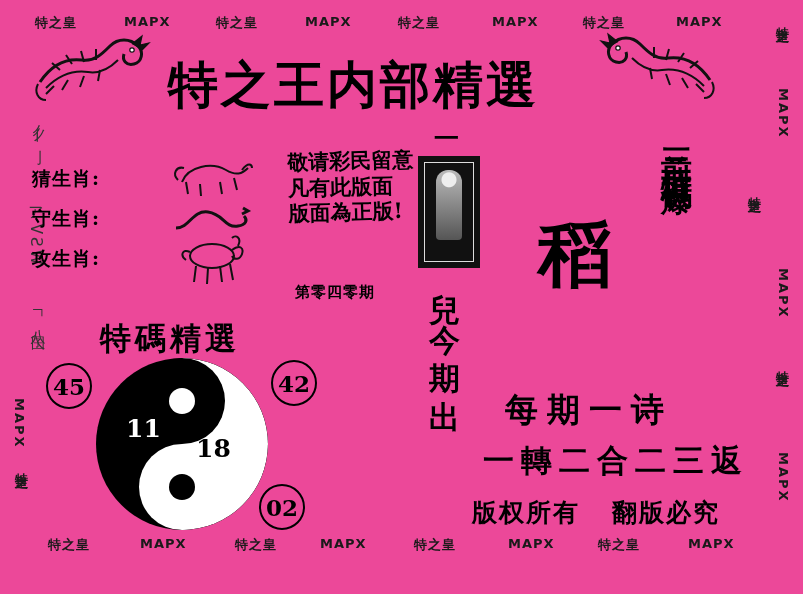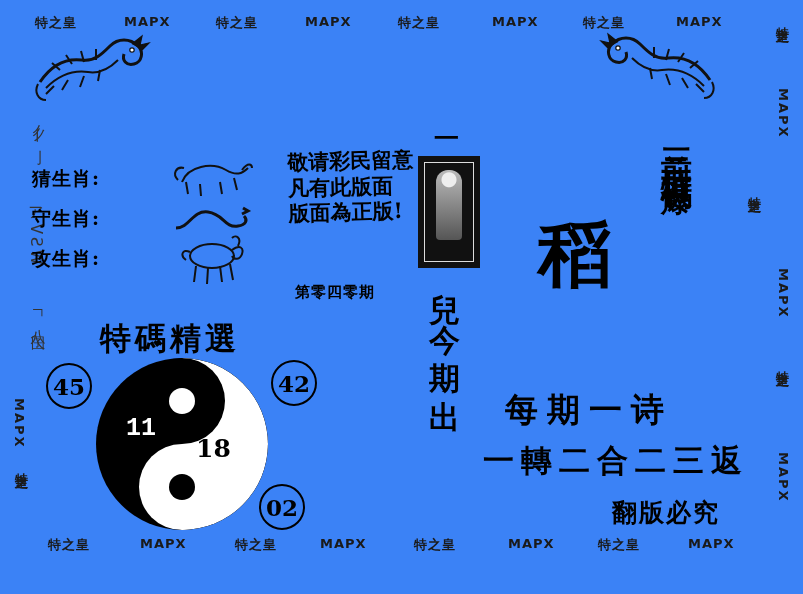--- a/index.html
+++ b/index.html
@@ -4,21 +4,21 @@
 <style>
   html, body {
     margin: 0;
     padding: 0;
     background: #ffffff;
   }
   #page {
     position: relative;
     width: 803px;
     height: 594px;
-    background: #3b82f6;
+    background: #ec4899;
     overflow: hidden;
     font-family: "DejaVu Sans", sans-serif;
     color: #000000;
   }
 
   
   .wm {
     position: absolute;
     font-family: "DejaVu Sans", sans-serif;
     color: #1a1a1a;
@@ -201,21 +201,21 @@
   }
   .yy .dot-top { top: 30px; background: #fff; }
   .yy .dot-bottom { bottom: 30px; background: #000; }
   .yy-num {
     position: absolute;
     font-family: "DejaVu Serif", serif;
     font-weight: bold;
     font-size: 25px;
     z-index: 3;
   }
-  .yy-num.on-black { color: #ffffff; font-family: Liberation Mono, monospace; }
+  .yy-num.on-black { color: #ffffff; }
   .yy-num.on-white { color: #000000; }
 
   .bubble {
     position: absolute;
     width: 42px;
     height: 42px;
     border: 2px solid #000;
     border-radius: 50%;
     display: flex;
     align-items: center;
@@ -329,20 +329,21 @@
       <path d="M112 52 C100 34, 86 28, 70 30 C58 32, 50 24, 42 16 C34 8, 22 8, 14 16 C8 22, 10 32, 18 34 C26 36, 30 30, 28 24" fill="none" stroke-width="3"></path>
       <path d="M106 58 C92 44, 78 40, 64 42 C52 44, 42 38, 34 30" fill="none" stroke-width="2"></path>
       <path d="M20 14 l-10 -8 l2 9 l-9 -2 l7 7" fill="#111"></path>
       <circle cx="20" cy="20" r="2.2" fill="#fff" stroke="#111"></circle>
       <path d="M80 34 l6 -9 M68 32 l3 -11 M56 30 l0 -11 M92 40 l8 -7" stroke-width="2"></path>
       <path d="M98 56 l8 8 M84 50 l6 10 M68 46 l4 11 M52 40 l2 11" stroke-width="2"></path>
       <path d="M114 54 C118 62, 114 70, 106 70" fill="none" stroke-width="2"></path>
     </g>
   </svg>
 
+  <div class="headline">特之王内部精選</div>
 
 
   <div class="zodiac-row" style="left:32px; top:166px;">猜生肖:</div>
   <svg class="sketch" style="left:168px; top:152px;" width="86" height="46" viewBox="0 0 86 46">
     <g fill="none" stroke="#111" stroke-width="2">
       <path d="M14 30 C20 14, 44 10, 58 18 C68 24, 74 22, 80 16"></path>
       <path d="M18 30 l2 12 M32 32 l1 12 M52 30 l2 12 M66 26 l3 12"></path>
       <path d="M74 18 c6 -8 10 -6 10 -2"></path>
       <path d="M10 28 c-6 -6 -2 -14 6 -12"></path>
     </g>
@@ -400,15 +401,16 @@
   <div class="yy-num on-black" style="left:126px; top:414px;">11</div>
   <div class="yy-num on-white" style="left:196px; top:434px;">18</div>
 
   <div class="bubble" style="left:46px;  top:363px;">45</div>
   <div class="bubble" style="left:271px; top:360px;">42</div>
   <div class="bubble" style="left:259px; top:484px;">02</div>
 
   <div class="poem1">每期一诗</div>
   <div class="poem2">一轉二合二三返</div>
 
+  <div class="copyright" style="left:472px;">版权所有</div>
   <div class="copyright" style="left:612px;">翻版必究</div>
 
 </div>
 
 </body></html>

